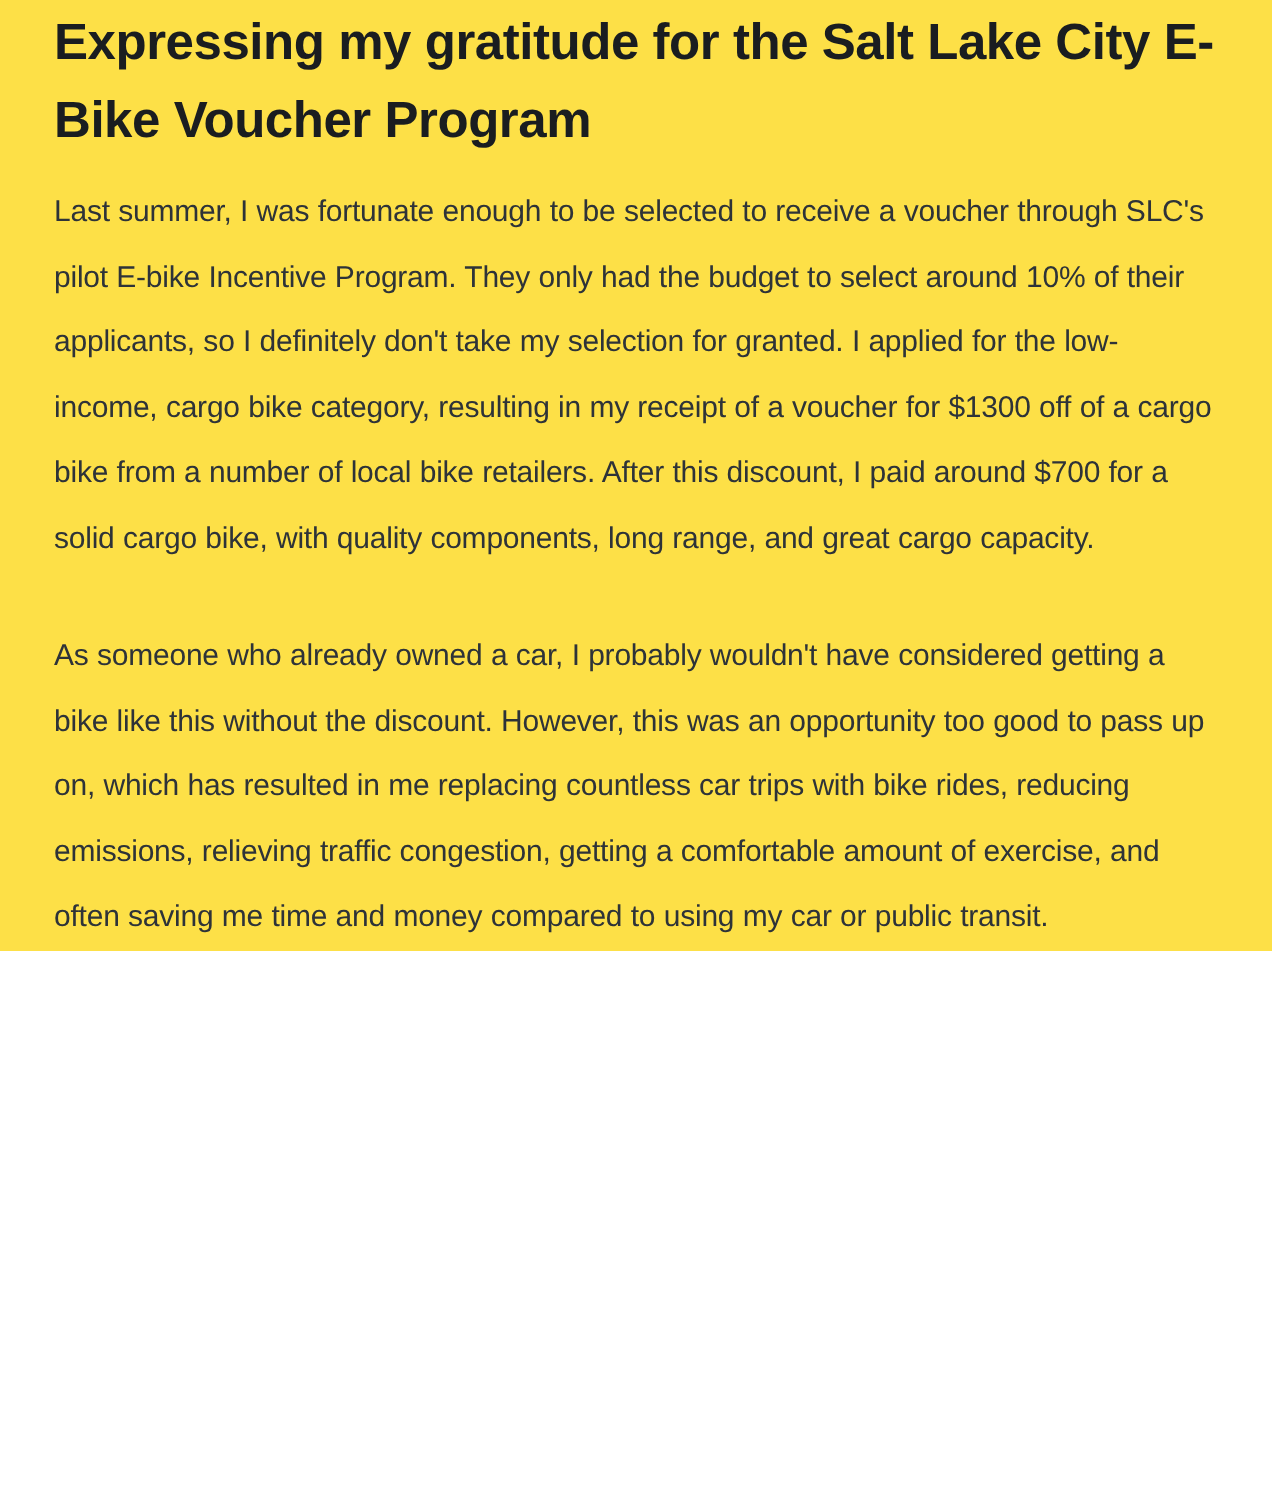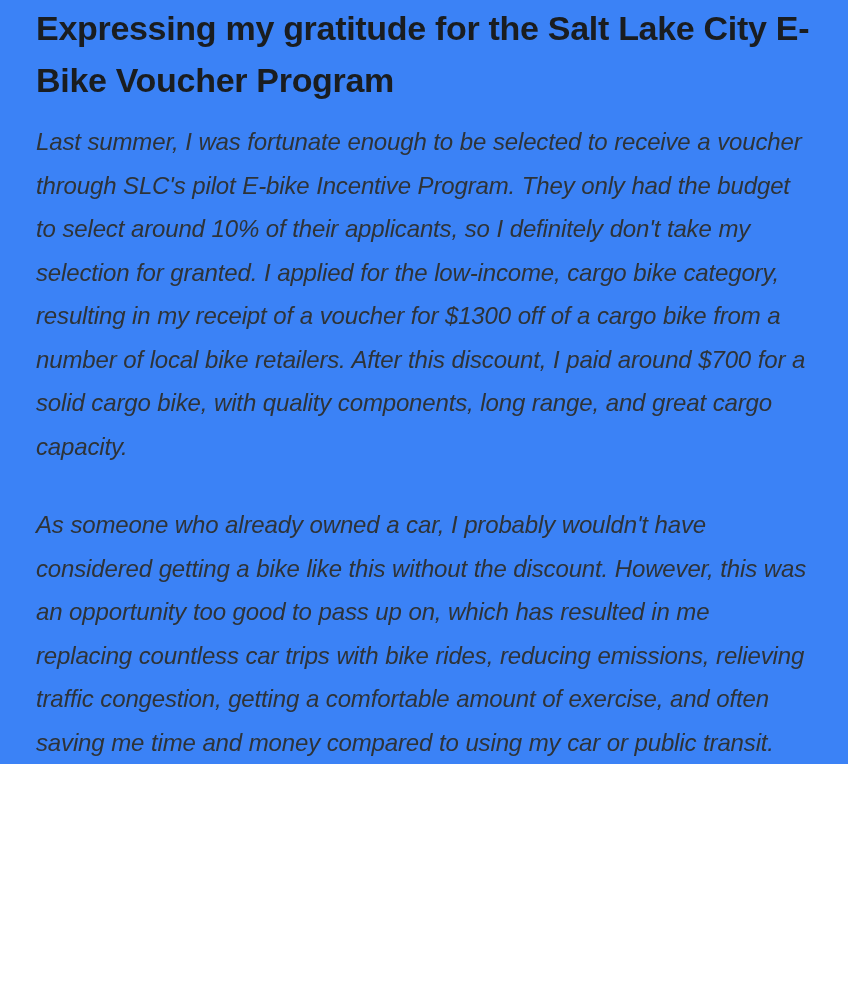--- a/index.html
+++ b/index.html
@@ -14,21 +14,21 @@
     height: 1000px;
     overflow: hidden;
     font-family: "Liberation Sans", "DejaVu Sans", sans-serif;
     -webkit-font-smoothing: antialiased;
   }
 
   .article {
     box-sizing: border-box;
     width: 848px;
     padding: 0 36px 0 36px;
-    background: #3b82f6;
+    background: #fde047;
   }
 
   .article-title {
     margin: 0;
     padding-top: 2px;
     font-size: 34px;
     line-height: 52px;
     font-weight: 700;
     letter-spacing: -0.3px;
     color: #1a1d20;
@@ -36,27 +36,26 @@
   }
 
   .article-body {
     margin: 0;
     padding-top: 14px;
     max-width: 778px;
   }
 
   .article-paragraph {
     margin: 0 0 35px 0;
-    font-size: 24px;
+    font-size: 20px;
     line-height: 43.5px;
     font-weight: 400;
     letter-spacing: -0.15px;
     color: #2e3338;
     word-spacing: 0.2px;
-    font-style: italic;
   }
 
   .article-paragraph:last-child {
     margin-bottom: 12px;
   }
 </style>
 </head>
 <body>
 
 <article class="article">

